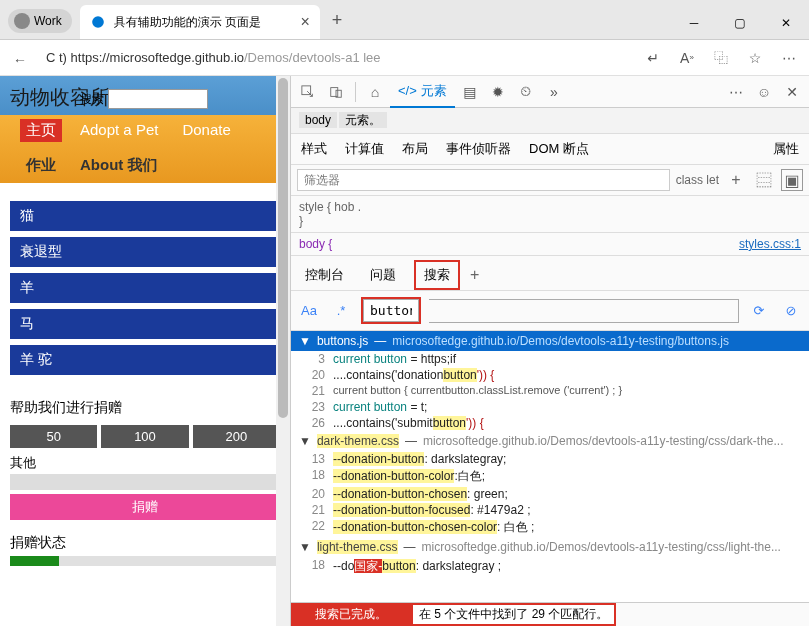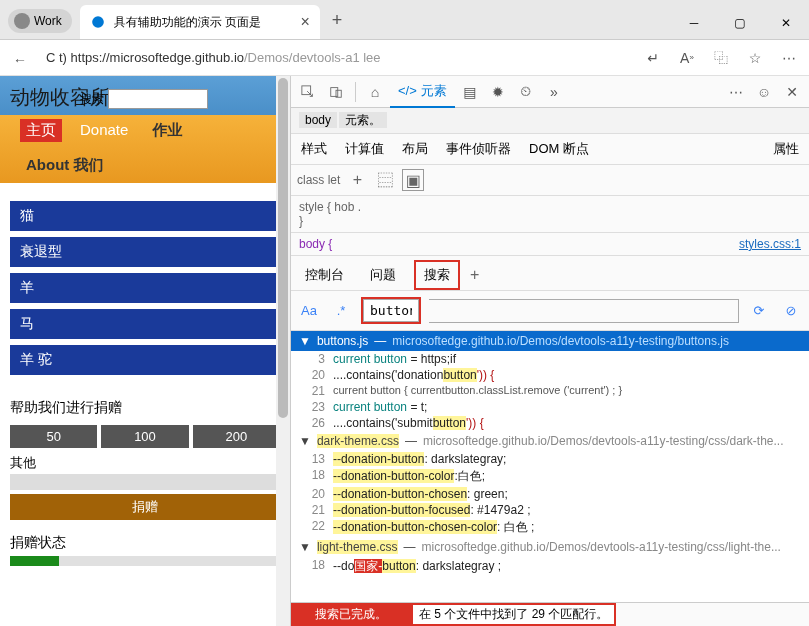--- a/index.html
+++ b/index.html
@@ -33,21 +33,21 @@
 .nav-item.active { background: #d93025; }
 .nav-item.dark { color: #333; font-weight: bold; }
 .sidebar-list { padding: 18px 10px 10px; }
 .side-item { background: #1a3a9a; color: #fff; padding: 6px 10px; margin-bottom: 6px; font-size: 14px; }
 .donate-sec { padding: 0 10px; }
 .donate-title { font-size: 14px; margin: 8px 0; }
 .donate-row { display: flex; gap: 4px; }
 .donate-btn { flex: 1; background: #555; color: #fff; text-align: center; padding: 4px 0; font-size: 13px; }
 .donate-other { font-size: 13px; margin: 6px 0 2px; }
 .donate-bar { background: #ddd; height: 16px; }
-.donate-submit { background: #a16207; color: #fff; text-align: center; padding: 4px 0; font-size: 13px; margin-top: 4px; }
+.donate-submit { background: #ec4899; color: #fff; text-align: center; padding: 4px 0; font-size: 13px; margin-top: 4px; }
 .donate-status { font-size: 14px; margin: 14px 0 4px; }
 .donate-prog { background: #e0e0e0; height: 10px; margin-bottom: 6px; position: relative; }
 .donate-prog::before { content: ''; position: absolute; left: 0; top: 0; bottom: 0; width: 18%; background: #1a8a1a; }
 .page-scroll { position: absolute; right: 0; top: 0; bottom: 0; width: 14px; background: #f0f0f0; }
 .page-thumb { background: #bbb; width: 10px; margin: 2px auto; height: 340px; border-radius: 5px; }
 
 .devtools { flex: 1; background: #fafafa; display: flex; flex-direction: column; border-left: 1px solid #ccc; }
 .dt-tabbar { height: 32px; display: flex; align-items: center; border-bottom: 1px solid #ccc; padding: 0 4px; gap: 2px; }
 .dt-ticon { width: 26px; height: 26px; display: flex; align-items: center; justify-content: center; color: #555; font-size: 14px; }
 .dt-sep { width: 1px; height: 20px; background: #ccc; margin: 0 4px; }
@@ -134,20 +134,21 @@
   <div class="page">
     <div class="page-header">
       <div class="page-title">动物收容所</div>
       <div class="search-row">
         <span class="search-label">搜索</span>
         <span class="search-box"></span>
       </div>
     </div>
     <div class="page-nav">
       <span class="nav-item active">主页</span>
+      <span class="nav-item">Adopt a Pet</span>
       <span class="nav-item">Donate</span>
       <span class="nav-item dark">作业</span>
       <span class="nav-item dark">About 我们</span>
     </div>
     <div class="sidebar-list">
       <div class="side-item">猫</div>
       <div class="side-item">衰退型</div>
       <div class="side-item">羊</div>
       <div class="side-item">马</div>
       <div class="side-item">羊 驼</div>
@@ -204,20 +205,21 @@
     <div class="dt-subtabs">
       <span>样式</span>
       <span>计算值</span>
       <span>布局</span>
       <span>事件侦听器</span>
       <span>DOM 断点</span>
       <span style="margin-left:auto">属性</span>
     </div>
 
     <div class="dt-filter">
+      <input class="dt-filter-inp" placeholder="筛选器" style="">
       <span class="dt-filter-lbl">class let</span>
       <div class="dt-fbtn">+</div>
       <div class="dt-fbtn">⿳</div>
       <div class="dt-fbtn" style="border:1px solid #999">▣</div>
     </div>
 
     <div class="dt-style">
       <div>
         <div>style { hob .</div>
         <div>}</div>

